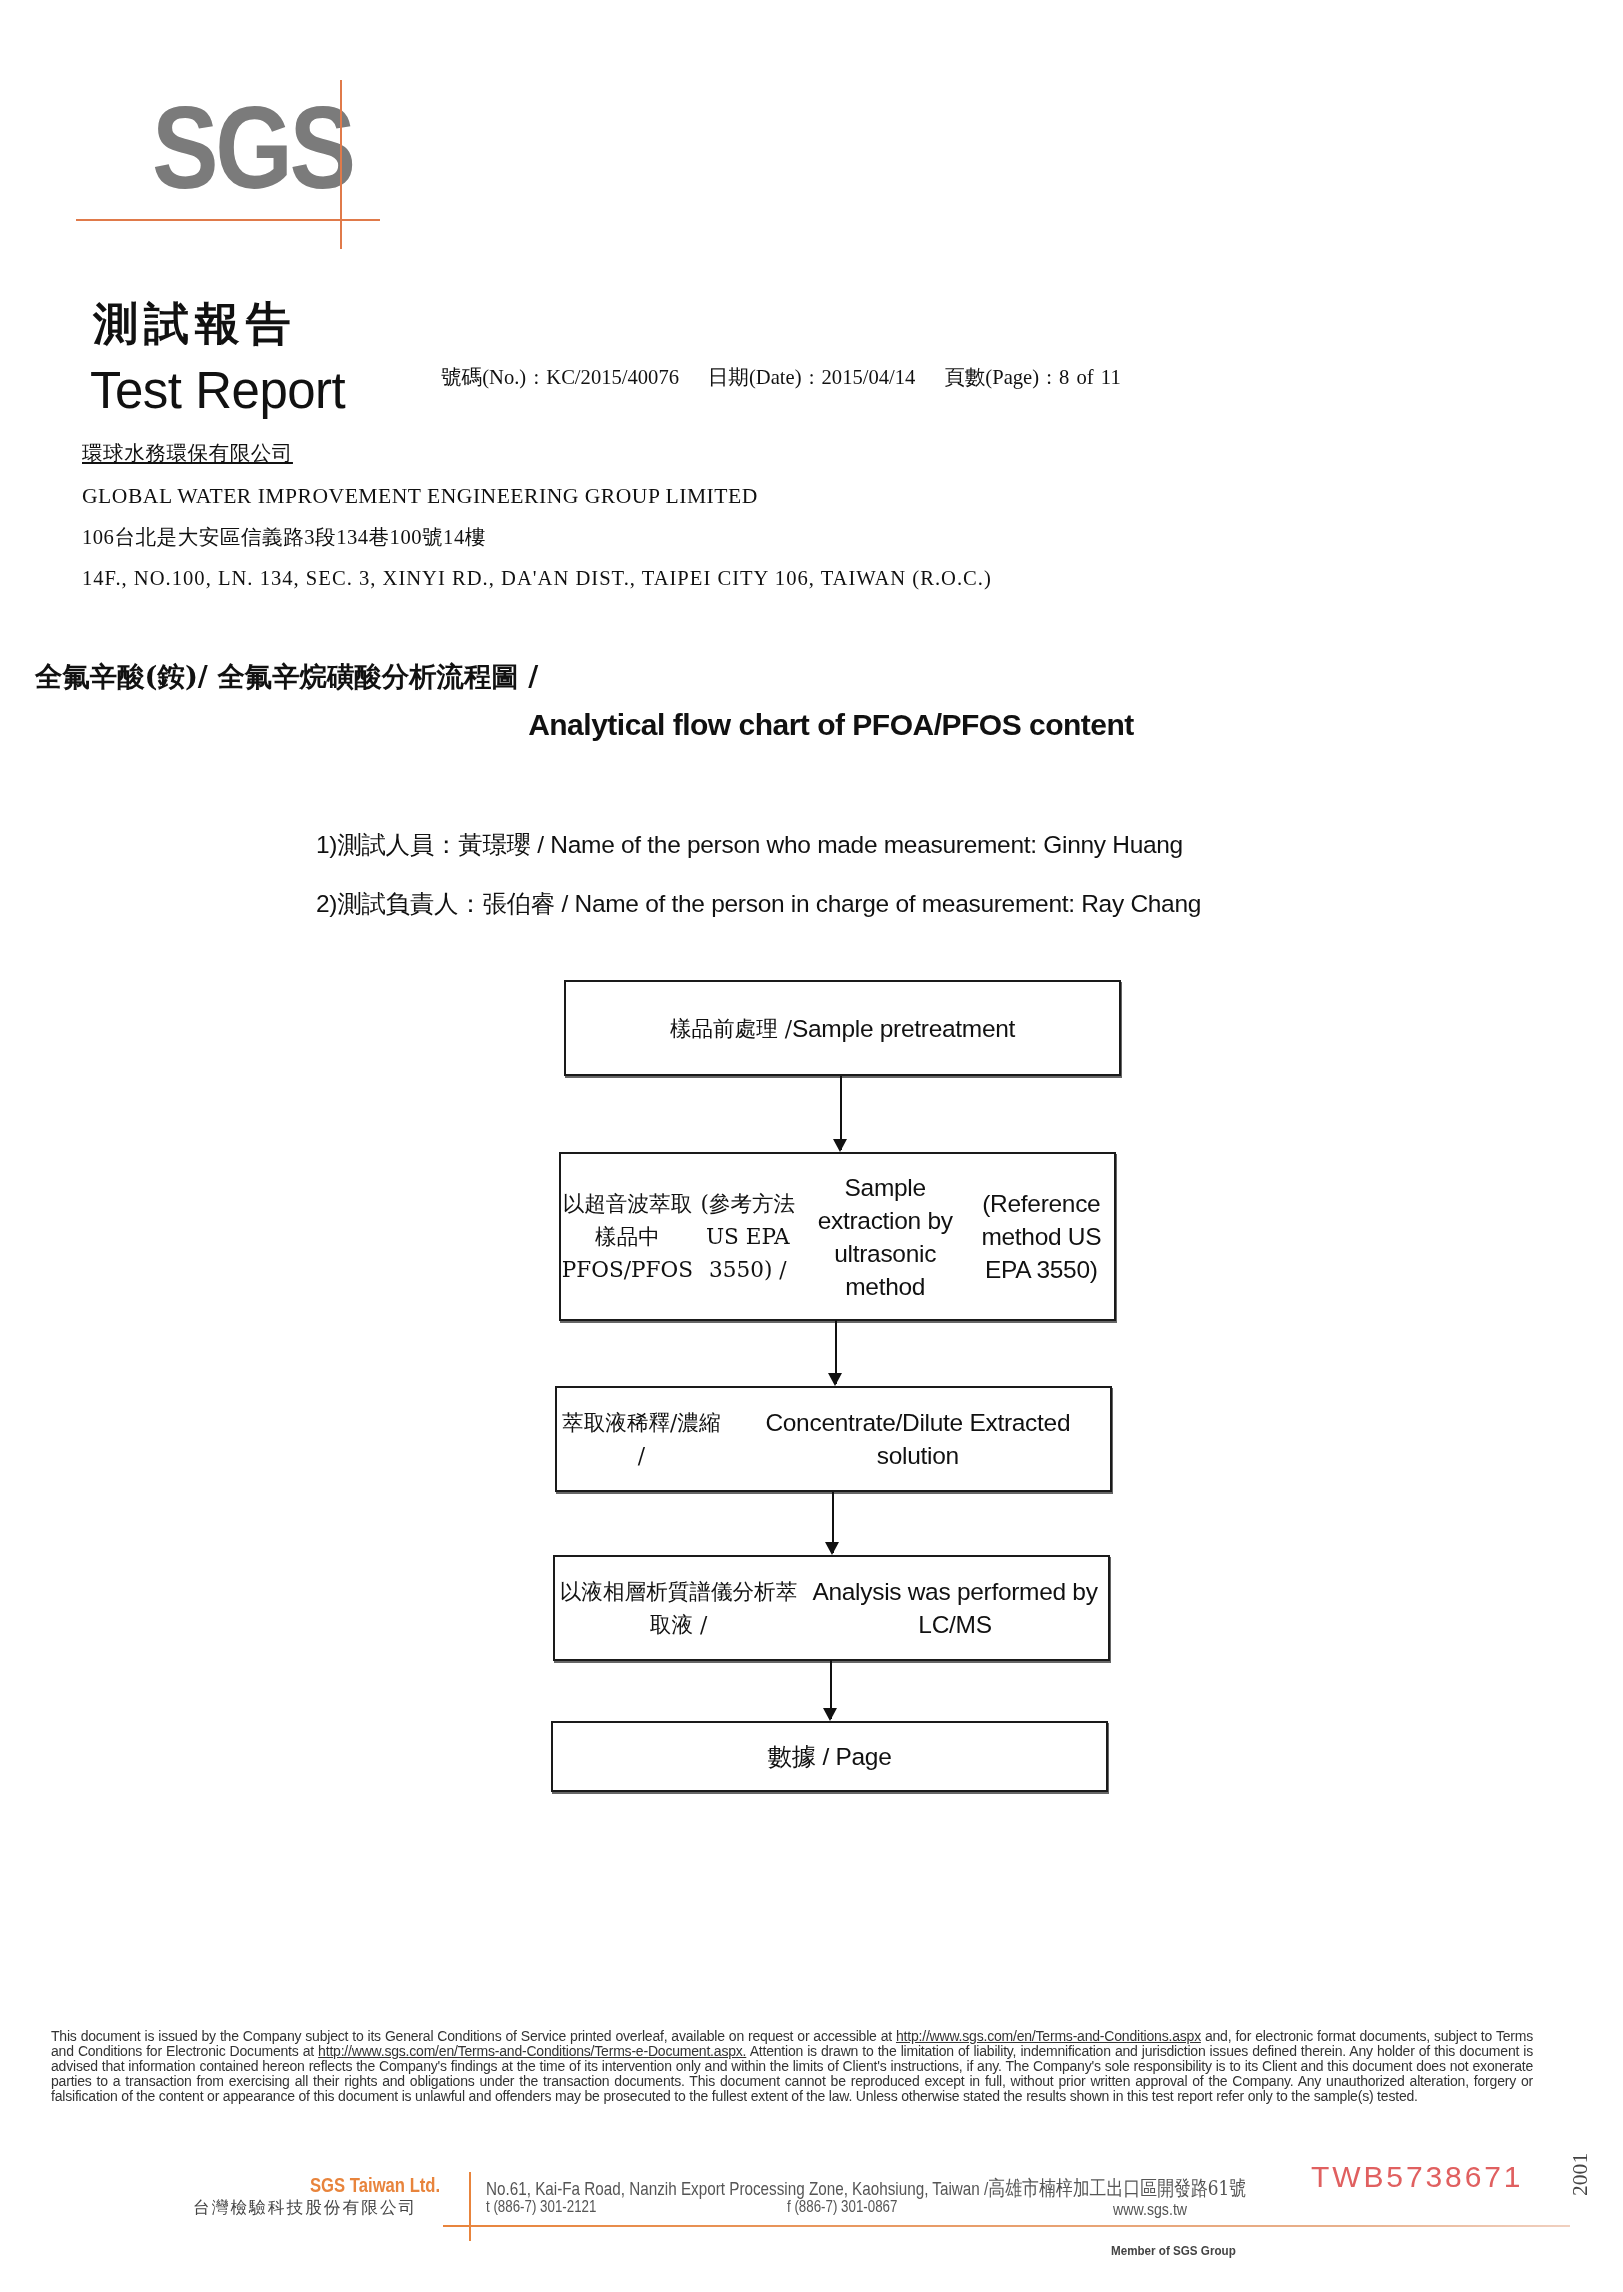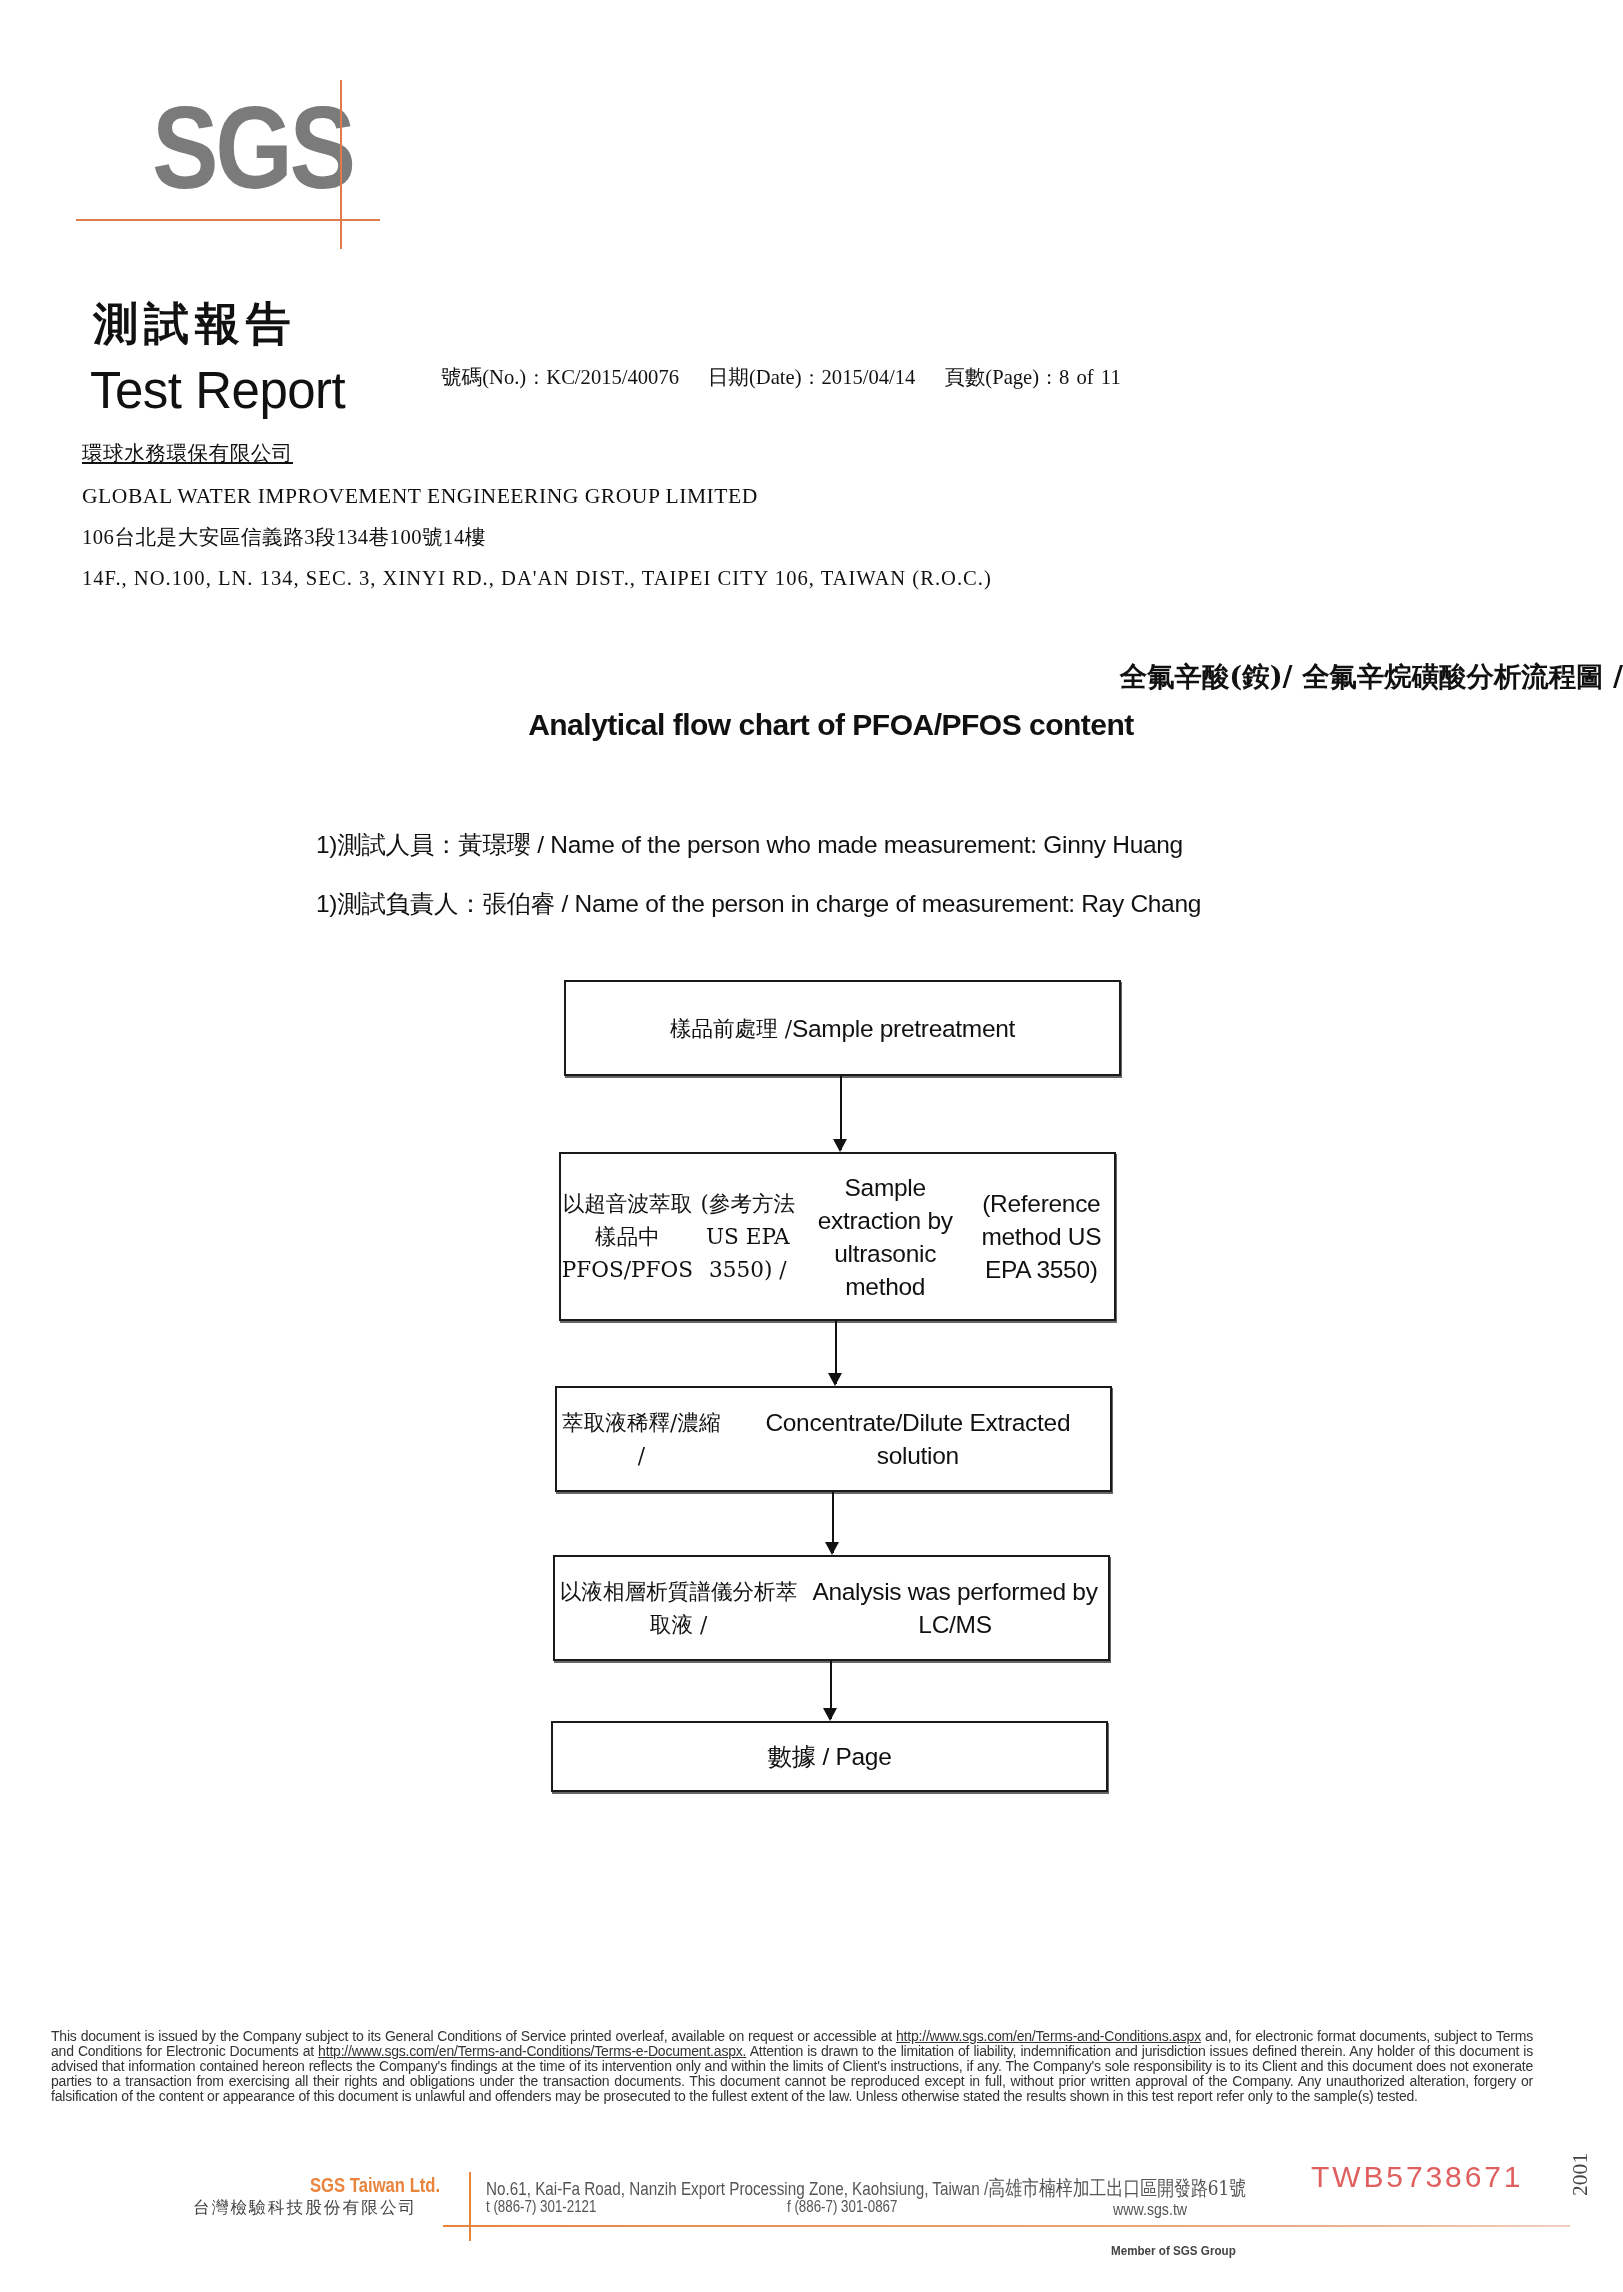--- a/index.html
+++ b/index.html
@@ -23,21 +23,21 @@
 
     .meta-line { left: 441px; top: 363px; font-family: "Liberation Serif", serif; font-size: 20.6px; white-space: nowrap; word-spacing: 2px; }
     .meta-line span { margin-right: 21.6px; }
 
     .client { left: 82px; font-family: "Liberation Serif", serif; font-size: 20.6px; white-space: nowrap; letter-spacing: 0.5px; }
     .c1 { top: 439px; text-decoration: underline; }
     .c2 { top: 484px; font-size: 21.6px; }
     .c3 { top: 523px; }
     .c4 { top: 567px; letter-spacing: 1px; }
 
-    .heading-zh { left: 0; width: 1623px; top: 659px; text-align: right; font-family: "DejaVu Serif", serif; font-size: 27.4px; font-weight: bold; padding-left: 35px; box-sizing: border-box; }
+    .heading-zh { left: 0; width: 1623px; top: 659px; text-align: left; font-family: "DejaVu Serif", serif; font-size: 27.4px; font-weight: bold; padding-left: 35px; box-sizing: border-box; }
     .heading-en { left: 0; width: 1623px; top: 708px; text-align: center; font-weight: bold; font-size: 30px; letter-spacing: -0.5px; padding-left: 39px; box-sizing: border-box; }
 
     .person { left: 316px; font-size: 24.5px; white-space: nowrap; letter-spacing: -0.3px; }
     .p1 { top: 828px; }
     .p2 { top: 887px; }
 
     
     .box {
       border: 2px solid #1a1a1a; box-sizing: border-box; text-align: center;
       display: flex; flex-direction: row; justify-content: center; align-items: center;
@@ -101,21 +101,21 @@
 
 <div class="abs client c1">環球水務環保有限公司</div>
 <div class="abs client c2">GLOBAL WATER IMPROVEMENT ENGINEERING GROUP LIMITED</div>
 <div class="abs client c3">106台北是大安區信義路3段134巷100號14樓</div>
 <div class="abs client c4">14F., NO.100, LN. 134, SEC. 3, XINYI RD., DA'AN DIST., TAIPEI CITY 106, TAIWAN (R.O.C.)</div>
 
 <div class="abs heading-zh">全氟辛酸(銨)/ 全氟辛烷磺酸分析流程圖 /</div>
 <div class="abs heading-en">Analytical flow chart of PFOA/PFOS content</div>
 
 <div class="abs person p1">1)測試人員：黃璟瓔 / Name of the person who made measurement: Ginny Huang</div>
-<div class="abs person p2">1)測試負責人：張伯睿 / Name of the person in charge of measurement: Ray Chang</div>
+<div class="abs person p2">2)測試負責人：張伯睿 / Name of the person in charge of measurement: Ray Chang</div>
 
 <div class="abs box b1">
   <div class="zh">樣品前處理 /</div>
   <div class="en">Sample pretreatment</div>
 </div>
 <div class="abs arrow a1"></div>
 
 <div class="abs box b2">
   <div class="zh">以超音波萃取樣品中 PFOS/PFOS</div>
   <div class="zh">(參考方法 US EPA 3550) /</div>

